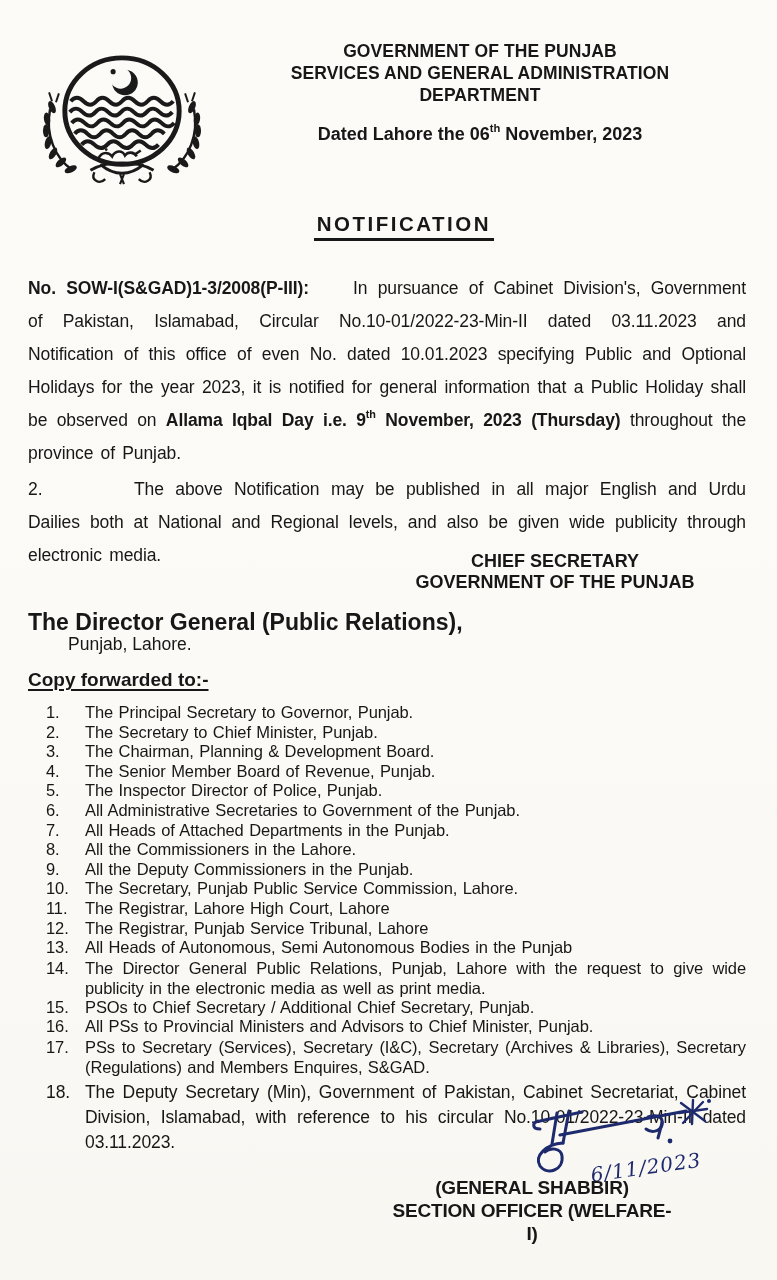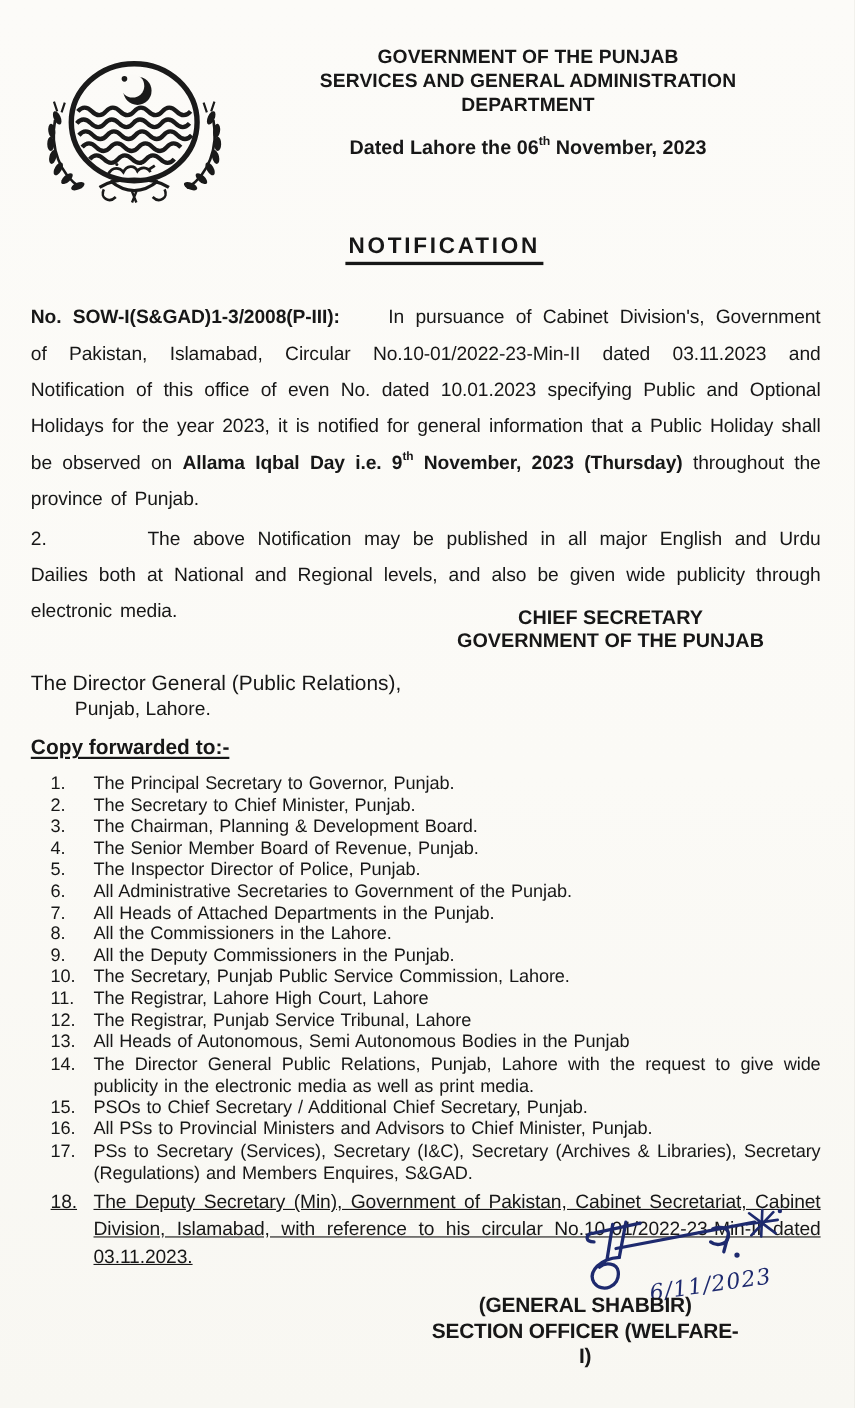--- a/index.html
+++ b/index.html
@@ -27,32 +27,32 @@
         word-spacing:2.5px;letter-spacing:-0.1px;}
   .para1{top:254px;}
   .para2{top:455px;}
   .ref-gap{display:inline-block;width:44px;}
   .p2-num{display:inline-block;width:106px;}
 
   .chief{left:415px;top:551px;width:280px;text-align:center;font-weight:700;
          font-size:18px;line-height:21px;}
 
   .addressee{left:28px;top:611px;line-height:22px;}
-  .addressee .a1{font-weight:400;font-size:19px;}
+  .addressee .a1{font-weight:700;font-size:23px;}
   .addressee .a2{font-size:17.5px;margin-left:40px;}
 
   .copy-head{left:28px;top:669px;font-weight:700;font-size:19px;
              text-decoration:underline;text-decoration-thickness:2px;text-underline-offset:3px;}
 
   .copy-list{left:46px;top:703px;width:700px;list-style:none;margin:0;padding:0;}
   .copy-list li{display:flex;font-size:16.5px;line-height:19.6px;letter-spacing:-0.1px;}
   .copy-list .num{flex:0 0 39px;}
   .copy-list .txt{flex:1;text-align:justify;word-spacing:1px;}
   .copy-list li:nth-child(14),.copy-list li:nth-child(17){line-height:20px;}
-  .copy-list li:nth-child(18){font-size:17.5px;line-height:25px;margin-top:3px;text-decoration:underline;}
+  .copy-list li:nth-child(18){font-size:17.5px;line-height:25px;margin-top:3px;}
 
   .sig-svg{left:478px;top:1098px;width:252px;height:88px;}
   .sig-date{font:italic 20px "DejaVu Serif",serif;fill:#1e2a6e;letter-spacing:1px;}
   .sig-block{left:392px;top:1176px;width:280px;text-align:center;font-weight:700;
              font-size:19px;line-height:23px;letter-spacing:-0.2px;}
 </style>
 </head>
 <body>
 
 <div class="page">

